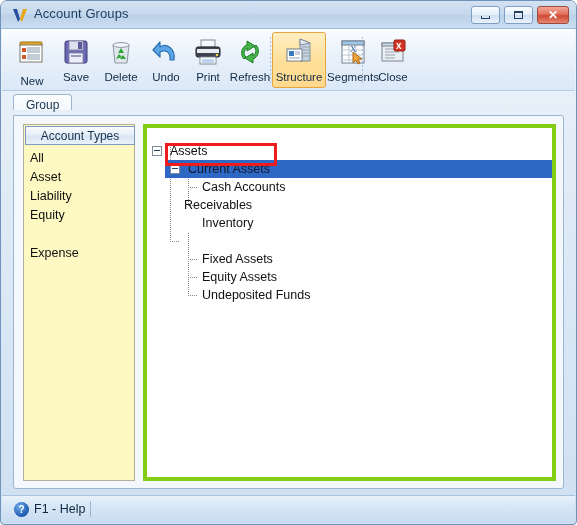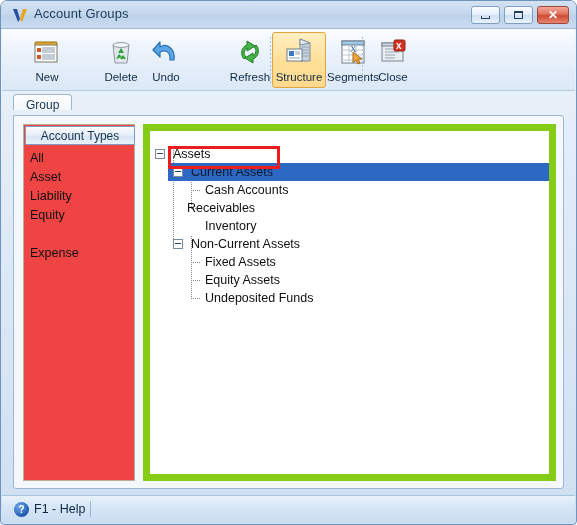--- a/index.html
+++ b/index.html
@@ -121,21 +121,21 @@
     width: 551px; height: 374px;
     background: #f4f7fb;
     border: 1px solid #9bb6d1;
     border-radius: 0 3px 3px 3px;
   }
 
   
   #typespanel {
     position: absolute; left: 9px; top: 8px;
     width: 112px; height: 357px;
-    background: #ef4444;
+    background: #fef9c3;
     border: 1px solid #b6b09a;
   }
   #types-header {
     position: absolute; left: 1px; top: 1px;
     width: 110px; height: 19px;
     background: linear-gradient(180deg,#fafcfe 0%, #e6eef7 48%, #d7e4f2 52%, #eaf2fa 100%);
     border: 1px solid #7d9dc0;
     font-size: 12px; color: #16344f;
     display: flex; align-items: center; justify-content: center;
     cursor: pointer;
@@ -147,21 +147,21 @@
     display: flex; align-items: center;
     padding-left: 3px;
     cursor: pointer;
   }
 
   
   #treepanel {
     position: absolute; left: 129px; top: 8px;
     width: 413px; height: 357px;
     background: #ffffff;
-    border: 7px solid #84cc16;
+    border: 4px solid #84cc16;
     overflow: hidden;
   }
   .trow {
     position: absolute; left: 0;
     width: 411px; height: 18px;
     font-size: 12.5px; color: #101010;
     white-space: nowrap;
   }
   .trow .tlabel {
     position: absolute; top: 1px;
@@ -254,40 +254,52 @@
           <div class="max-box"></div>
         </div>
     </div>
     <div class="winbtn" id="btn-close">
       <div class="glyph">✕</div>
     </div>
   </div>
 
   <div id="toolbar">
 
-    <div class="tbtn" style="left:23px;width:44px;">
+    <div class="tbtn" style="left:8px;width:44px;justify-content:space-between;">
       <div class="ico">
         <svg viewBox="0 0 32 32" width="32" height="32">
           <rect x="4" y="6" width="22" height="4" rx="1" fill="#e2a82e" stroke="#9a7215"></rect>
           <rect x="4" y="9" width="22" height="17" fill="#ffffff" stroke="#7a7a6a"></rect>
           <rect x="6" y="12" width="4" height="4" fill="#d2552c"></rect>
           <rect x="6" y="19" width="4" height="4" fill="#d2552c"></rect>
           <g stroke="#8899aa" stroke-width="1">
             <line x1="11" y1="12" x2="24" y2="12"></line>
               <line x1="11" y1="14" x2="24" y2="14"></line>
             <line x1="11" y1="16" x2="24" y2="16"></line>
               <line x1="11" y1="19" x2="24" y2="19"></line>
             <line x1="11" y1="21" x2="24" y2="21"></line>
               <line x1="11" y1="23" x2="24" y2="23"></line>
           </g>
         </svg>
       </div>
       <div class="lbl">New</div>
     </div>
 
+    <div class="tbtn" style="left:52px;width:44px;">
+      <div class="ico">
+        <svg viewBox="0 0 32 32" width="32" height="32">
+          <rect x="5" y="5" width="22" height="22" rx="2" fill="#6a69b5" stroke="#3b3a74"></rect>
+          <rect x="9" y="5" width="14" height="9" fill="#dfe2ee" stroke="#8a8aa8"></rect>
+          <rect x="18" y="6" width="4" height="7" fill="#5b5a9c"></rect>
+          <rect x="9" y="17" width="14" height="10" fill="#eceefa" stroke="#8a8aa8"></rect>
+          <rect x="11" y="19" width="10" height="2" fill="#9a9ab8"></rect>
+        </svg>
+      </div>
+      <div class="lbl">Save</div>
+    </div>
 
     <div class="tbtn" style="left:96px;width:46px;">
       <div class="ico">
         <svg viewBox="0 0 32 32" width="32" height="32">
           <path d="M8 9 L24 9 L22 27 L10 27 Z" fill="#dfe6ec" stroke="#8d98a4"></path>
           <ellipse cx="16" cy="9" rx="8" ry="2.4" fill="#f2f6fa" stroke="#8d98a4"></ellipse>
           <g fill="#2fa437">
             <polygon points="16,12 19,17 13,17"></polygon>
             <polygon points="11,23 14,18 17,21"></polygon>
             <polygon points="21,23 15,23 18,19"></polygon>
@@ -299,20 +311,36 @@
 
     <div class="tbtn" style="left:142px;width:44px;">
       <div class="ico">
         <svg viewBox="0 0 32 32" width="32" height="32">
           <path d="M24 24 C26 12 16 7 10 11 L10 6 L3 14 L10 21 L10 16 C15 13 21 16 20 24 Z" fill="#5aa6e8" stroke="#2c6fae" stroke-width="1.2" stroke-linejoin="round"></path>
         </svg>
       </div>
       <div class="lbl">Undo</div>
     </div>
 
+    <div class="tbtn" style="left:186px;width:40px;">
+      <div class="ico">
+        <svg viewBox="0 0 32 32" width="32" height="32">
+          <rect x="9" y="4" width="14" height="7" fill="#f4f7fa" stroke="#7d8996"></rect>
+          <rect x="4" y="11" width="24" height="10" rx="2" fill="#3c4450" stroke="#222830"></rect>
+          <rect x="5" y="13" width="22" height="4" fill="#e7ecf1"></rect>
+          <circle cx="25" cy="19" r="1.3" fill="#e8d24a"></circle>
+          <rect x="8" y="21" width="16" height="7" fill="#ffffff" stroke="#7d8996"></rect>
+          <g stroke="#79a7d6">
+              <line x1="10" y1="24" x2="22" y2="24"></line>
+              <line x1="10" y1="26" x2="22" y2="26"></line>
+            </g>
+        </svg>
+      </div>
+      <div class="lbl">Print</div>
+    </div>
 
     <div class="tbtn" style="left:222px;width:52px;">
       <div class="ico">
         <svg viewBox="0 0 32 32" width="32" height="32">
           <path d="M22 9 C26 13 25 21 19 23 L19 27 L11 22 L19 17 L19 20 C22 18 23 14 20 11 Z" fill="#45b54a" stroke="#1f7d26" stroke-width="1"></path>
           <path d="M10 23 C6 19 7 11 13 9 L13 5 L21 10 L13 15 L13 12 C10 14 9 18 12 21 Z" fill="#45b54a" stroke="#1f7d26" stroke-width="1"></path>
         </svg>
       </div>
       <div class="lbl">Refresh</div>
     </div>
@@ -428,24 +456,20 @@
       </div>
 
       <div class="trow" style="top:68px;">
         <div class="tlabel" style="left:37px;">Receivables</div>
       </div>
 
       <div class="trow" style="top:86px;">
         <div class="tlabel" style="left:55px;">Inventory</div>
       </div>
 
-      <div class="trow" style="top:104px;">
-        <div class="expander" style="left:23px;"></div>
-        <div class="tlabel" style="left:41px;">Non-Current Assets</div>
-      </div>
 
       <div class="trow" style="top:122px;">
         <div class="tlabel" style="left:55px;">Fixed Assets</div>
       </div>
 
       <div class="trow" style="top:140px;">
         <div class="tlabel" style="left:55px;">Equity Assets</div>
       </div>
 
       <div class="trow" style="top:158px;">

